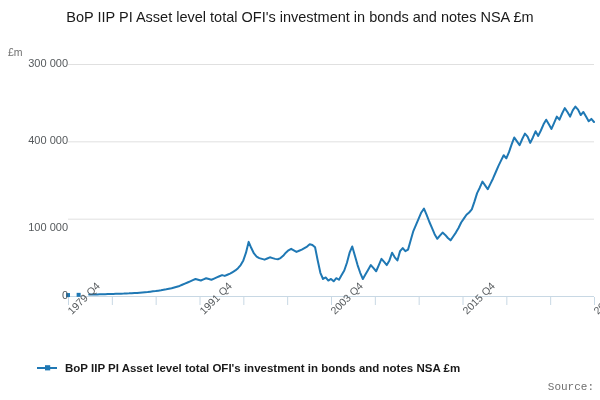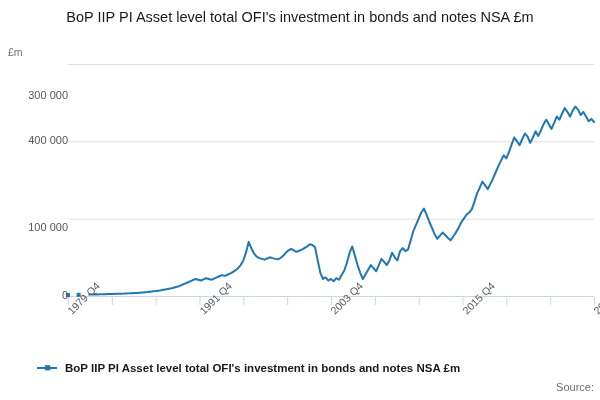--- a/index.html
+++ b/index.html
@@ -79,20 +79,21 @@
     font-weight: bold;
     color: #1a1a1a;
     white-space: nowrap;
   }
   #source-note {
     position: absolute;
     right: 6px;
     top: 381px;
     font-size: 11px;
     color: #6f6f6f;
+    font-family: Liberation Mono, monospace;
   }
 </style>
 </head>
 <body>
 
 <div id="chart-root">
 
   <div id="chart-title">BoP IIP PI Asset level total OFI's investment in bonds and notes NSA £m</div>
 
   <div id="yaxis-unit">£m</div>
@@ -125,21 +126,21 @@
           <rect x="66" y="293.07" width="4" height="4" fill="#1f78b4"></rect>
           <rect x="76.63" y="292.84" width="4" height="4" fill="#1f78b4"></rect>
         </g>
     </svg>
   </div>
 
   <div id="ytick-labels">
       <div class="ytick-label" style="top: 289px;">0</div>
       <div class="ytick-label" style="top: 221px;">100 000</div>
       <div class="ytick-label" style="top: 134.333px;">400 000</div>
-      <div class="ytick-label" style="top: 57px; margin-top: 32px;">300 000</div>
+      <div class="ytick-label" style="top: 57px;">300 000</div>
     </div>
   <div id="xtick-labels">
       <div class="xtick-label" style="left: 65px; top: 308px;">1979 Q4</div>
       <div class="xtick-label" style="left: 196.5px; top: 308px;">1991 Q4</div>
       <div class="xtick-label" style="left: 328px; top: 308px;">2003 Q4</div>
       <div class="xtick-label" style="left: 459.5px; top: 308px;">2015 Q4</div>
       <div class="xtick-label" style="left: 591px; top: 308px;">2025 Q3</div>
     </div>
 
   <div id="legend">

